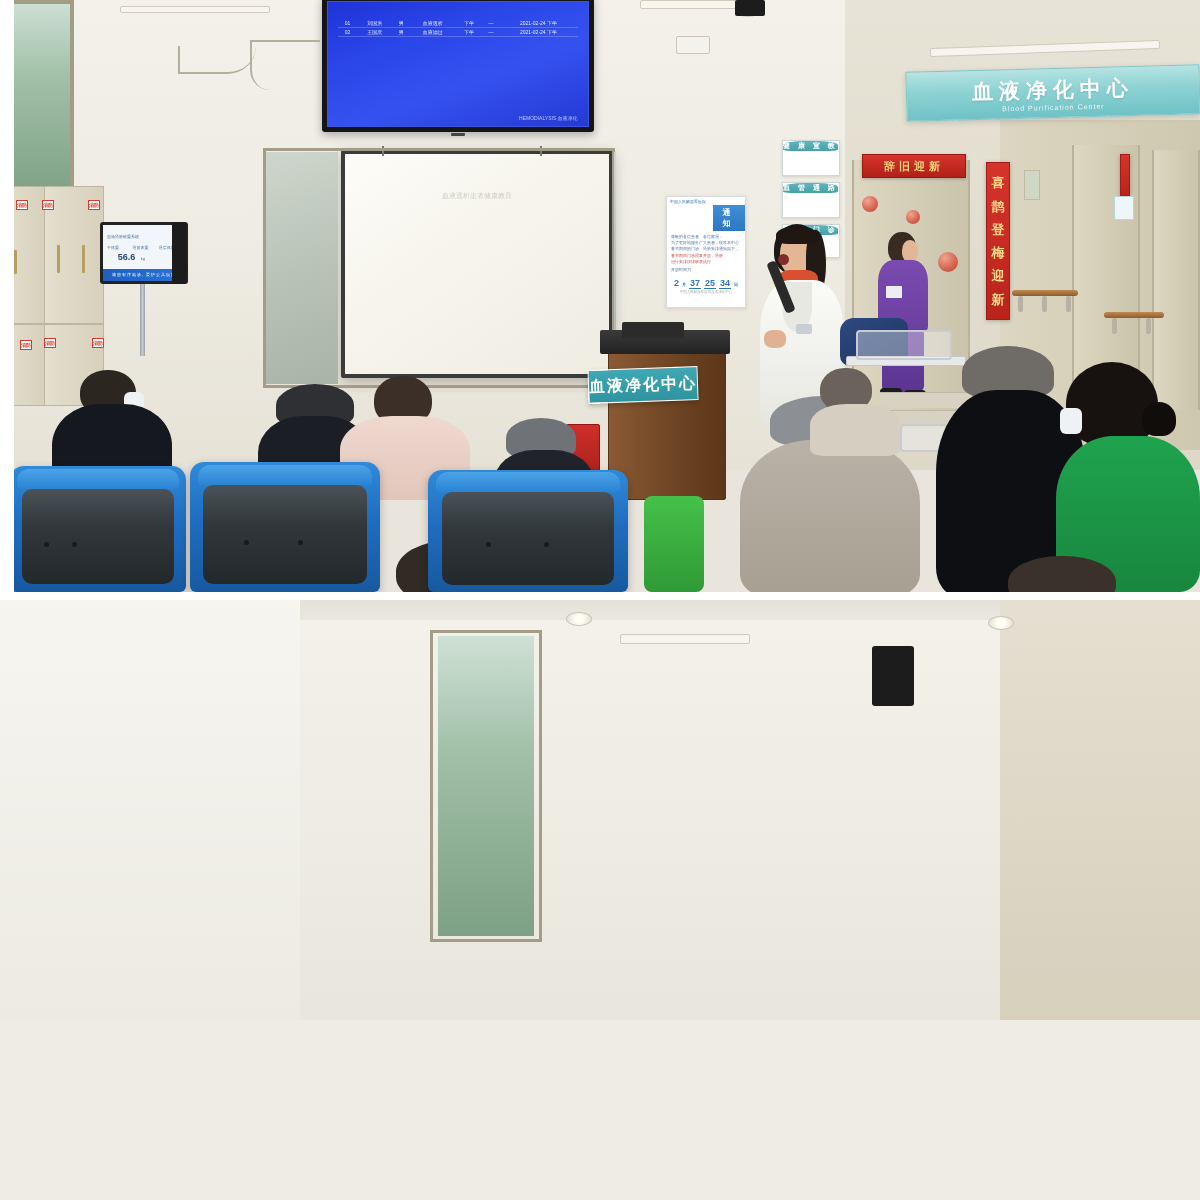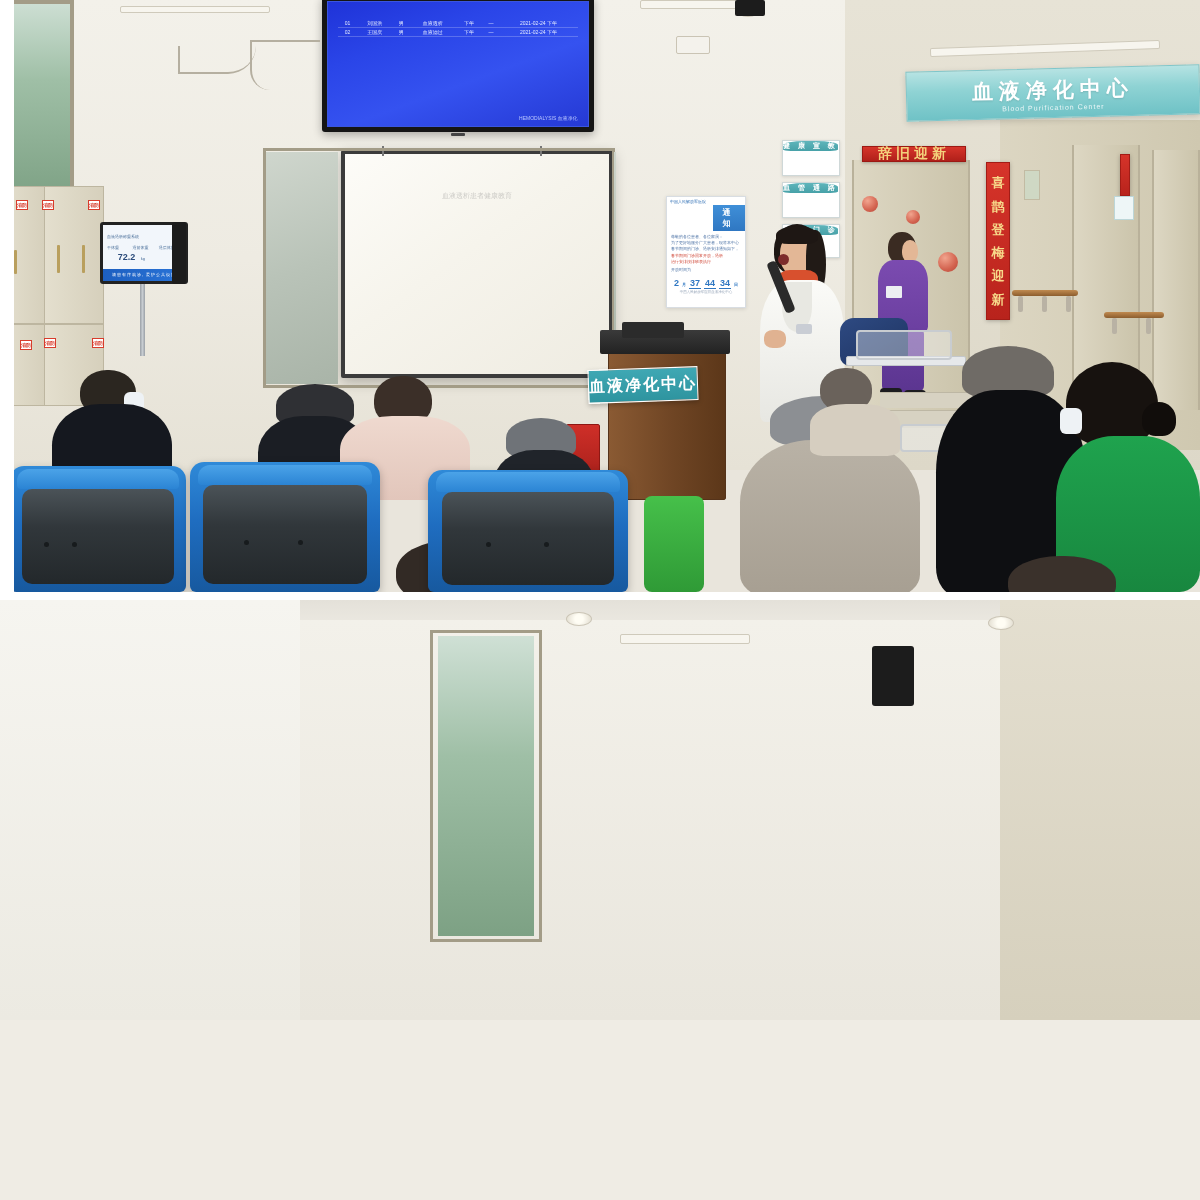--- a/index.html
+++ b/index.html
@@ -466,21 +466,21 @@
           <div>为了更好地服务广大患者，现将本中心</div>
           <div>春节期间的门诊、透析安排通知如下，</div>
           <div class="hl">春节期间门诊照常开放，透析</div>
           <div class="hl">治疗安排按排班表执行</div>
           <div style="margin-top:2px;">开放时间为</div>
         </div>
         <div class="notice-dates" style="font-size:9px;">
           <span>2</span>
           <span style="font-size:4px;">月</span>
           <span class="u">37</span>
-          <span class="u">44</span>
+          <span class="u">25</span>
           <span class="u">34</span>
           <span style="font-size:4px;">日</span>
         </div>
         <div class="notice-foot">中国人民解放军医院血液净化中心</div>
       </div>
 
       <div class="sign-card" style="left:782px;top:140px;width:58px;height:36px;">
         <div class="cap">科室介绍</div>
         <div class="body" style="font-size:7px;">健 康 宣 教</div>
       </div>
@@ -495,21 +495,21 @@
 
       <div class="banner" style="left:906px;top:68px;width:294px;height:50px;transform:rotate(-1.5deg);">
         <div class="cn" style="font-size:21px;">血液净化中心</div>
         <div class="en" style="font-size:7px;">Blood Purification Center</div>
       </div>
 
       <div class="door" style="left:852px;top:160px;width:118px;height:250px;"></div>
       <div class="door" style="left:1072px;top:145px;width:68px;height:265px;"></div>
       <div class="door" style="left:1152px;top:150px;width:48px;height:260px;"></div>
 
-      <div class="couplet-h" style="left:862px;top:146px;width:104px;height:16px;font-size:14px;">辞旧迎新</div>
+      <div class="couplet-h" style="left:862px;top:154px;width:104px;height:24px;font-size:11px;">辞旧迎新</div>
       <div class="couplet" style="left:986px;top:162px;width:24px;height:158px;">
         <span style="font-size:13px;">喜</span>
         <span style="font-size:13px;">鹊</span>
         <span style="font-size:13px;">登</span>
         <span style="font-size:13px;">梅</span>
         <span style="font-size:13px;">迎</span>
         <span style="font-size:13px;">新</span>
       </div>
       <div class="deco" style="left:862px;top:196px;width:16px;height:16px;"></div>
       <div class="deco" style="left:906px;top:210px;width:14px;height:14px;"></div>
@@ -541,21 +541,21 @@
       <div class="handle" style="left:57px;top:245px;width:3px;height:28px;"></div>
       <div class="handle" style="left:82px;top:245px;width:3px;height:28px;"></div>
       <div class="handle" style="left:14px;top:250px;width:3px;height:24px;"></div>
 
       <div class="monitor" style="left:100px;top:222px;width:88px;height:62px;">
         <div class="monitor-screen">
           <div class="mon-txt" style="left:5%;top:16%;">血液透析称重系统</div>
           <div class="mon-txt" style="left:5%;top:36%;">干体重</div>
           <div class="mon-txt" style="left:36%;top:36%;">透前体重</div>
           <div class="mon-txt" style="left:68%;top:36%;">透后体重</div>
-          <div class="mon-weight">72.2</div>
+          <div class="mon-weight">56.6</div>
           <div class="mon-txt" style="left:46%;top:56%;">kg</div>
           <div class="mon-bar">请您有序就诊, 爱护公共设施</div>
         </div>
       </div>
       <div class="pole" style="left:140px;top:284px;width:5px;height:72px;"></div>
       <div class="speaker-box" style="left:172px;top:222px;width:14px;height:62px;border-radius:3px;"></div>
 
       <div class="podium" style="left:608px;top:350px;width:118px;height:150px;"></div>
       <div class="podium-top" style="left:600px;top:330px;width:130px;height:24px;"></div>
       <div class="podium-laptop" style="left:622px;top:322px;width:62px;height:16px;"></div>

